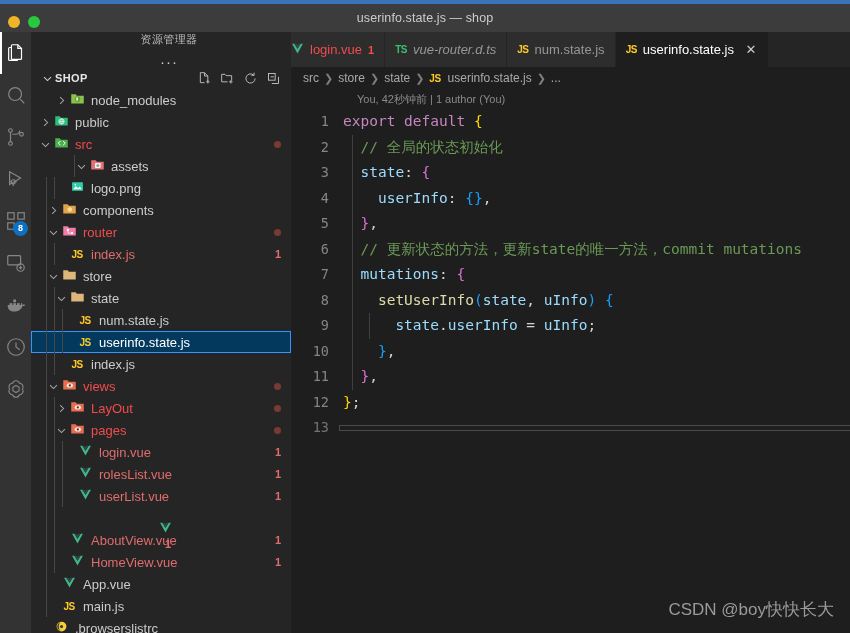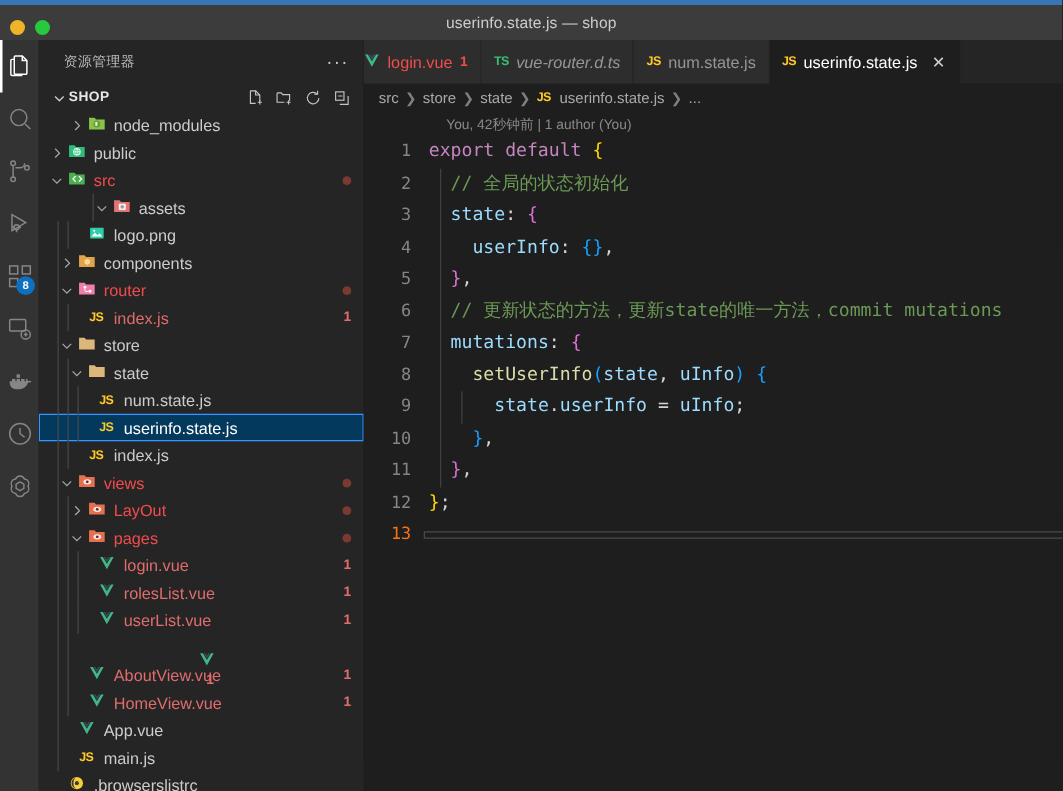--- a/index.html
+++ b/index.html
@@ -48,21 +48,21 @@
     padding:0 2px;box-sizing:border-box;
   }
 
   
   .sidebar{
     position:absolute;left:31px;top:32px;width:260px;height:601px;
     background:#252526;overflow:hidden;
   }
   .sb-header{
     height:35px;display:flex;align-items:center;
-    padding:0 4px 0 20px;box-sizing:border-box;
+    padding:0 4px 0 20px;box-sizing:border-box;flex-direction:column;
   }
   .sb-title{font-size:11px;letter-spacing:.4px;color:#bbbbbb;flex:1;}
   .sb-dots{color:#cccccc;font-size:15px;padding:0 8px;letter-spacing:1px;line-height:10px;}
 
   .sec-header{
     height:22px;display:flex;align-items:center;
     padding-left:8px;padding-right:6px;box-sizing:border-box;
   }
   .chev{width:16px;height:16px;flex:0 0 16px;display:flex;align-items:center;justify-content:center;color:#cccccc;}
   .sec-name{font-size:11px;font-weight:bold;letter-spacing:.4px;color:#e7e7e7;flex:1;}
@@ -123,21 +123,21 @@
   }
   .code{
     font-family:"DejaVu Sans Mono","Liberation Mono",monospace;
     font-size:14.5px;line-height:25.5px;
   }
   .line{display:flex;height:25.5px;align-items:center;position:relative;}
   .ln{
     width:52px;flex:0 0 52px;text-align:right;padding-right:14px;box-sizing:border-box;
     color:#858585;font-family:"DejaVu Sans Mono",monospace;font-size:13.5px;
   }
-  .line.cur .ln{color:#f97316;}
+  .line.cur .ln{color:#737373;}
   .ltext{flex:1;white-space:pre;position:relative;}
   .line.cur .ltext:before{
     content:"";position:absolute;left:-4px;right:-200px;top:-3px;bottom:-3px;
     border:1px solid #4a4a4a;box-sizing:border-box;
   }
   .ig{position:absolute;width:1px;top:0;bottom:0;background:#404040;}
 
   .t-kw{color:#c586c0;}
   .t-prop{color:#9cdcfe;}
   .t-brace1{color:#ffd700;}
@@ -757,13 +757,14 @@
           <div class="line cur">
             <span class="ln">13</span>
             <span class="ltext"></span>
           </div>
           <div class="ig" style="left: 61px; top: 25.5px; height: 255px; bottom: auto;"></div>
           <div class="ig" style="left: 78.4px; top: 204px; height: 25.5px; bottom: auto;"></div>
         </div>
     </div>
   </div>
 
+  <div class="watermark">CSDN @boy快快长大</div>
 </div>
 
 </body></html>

